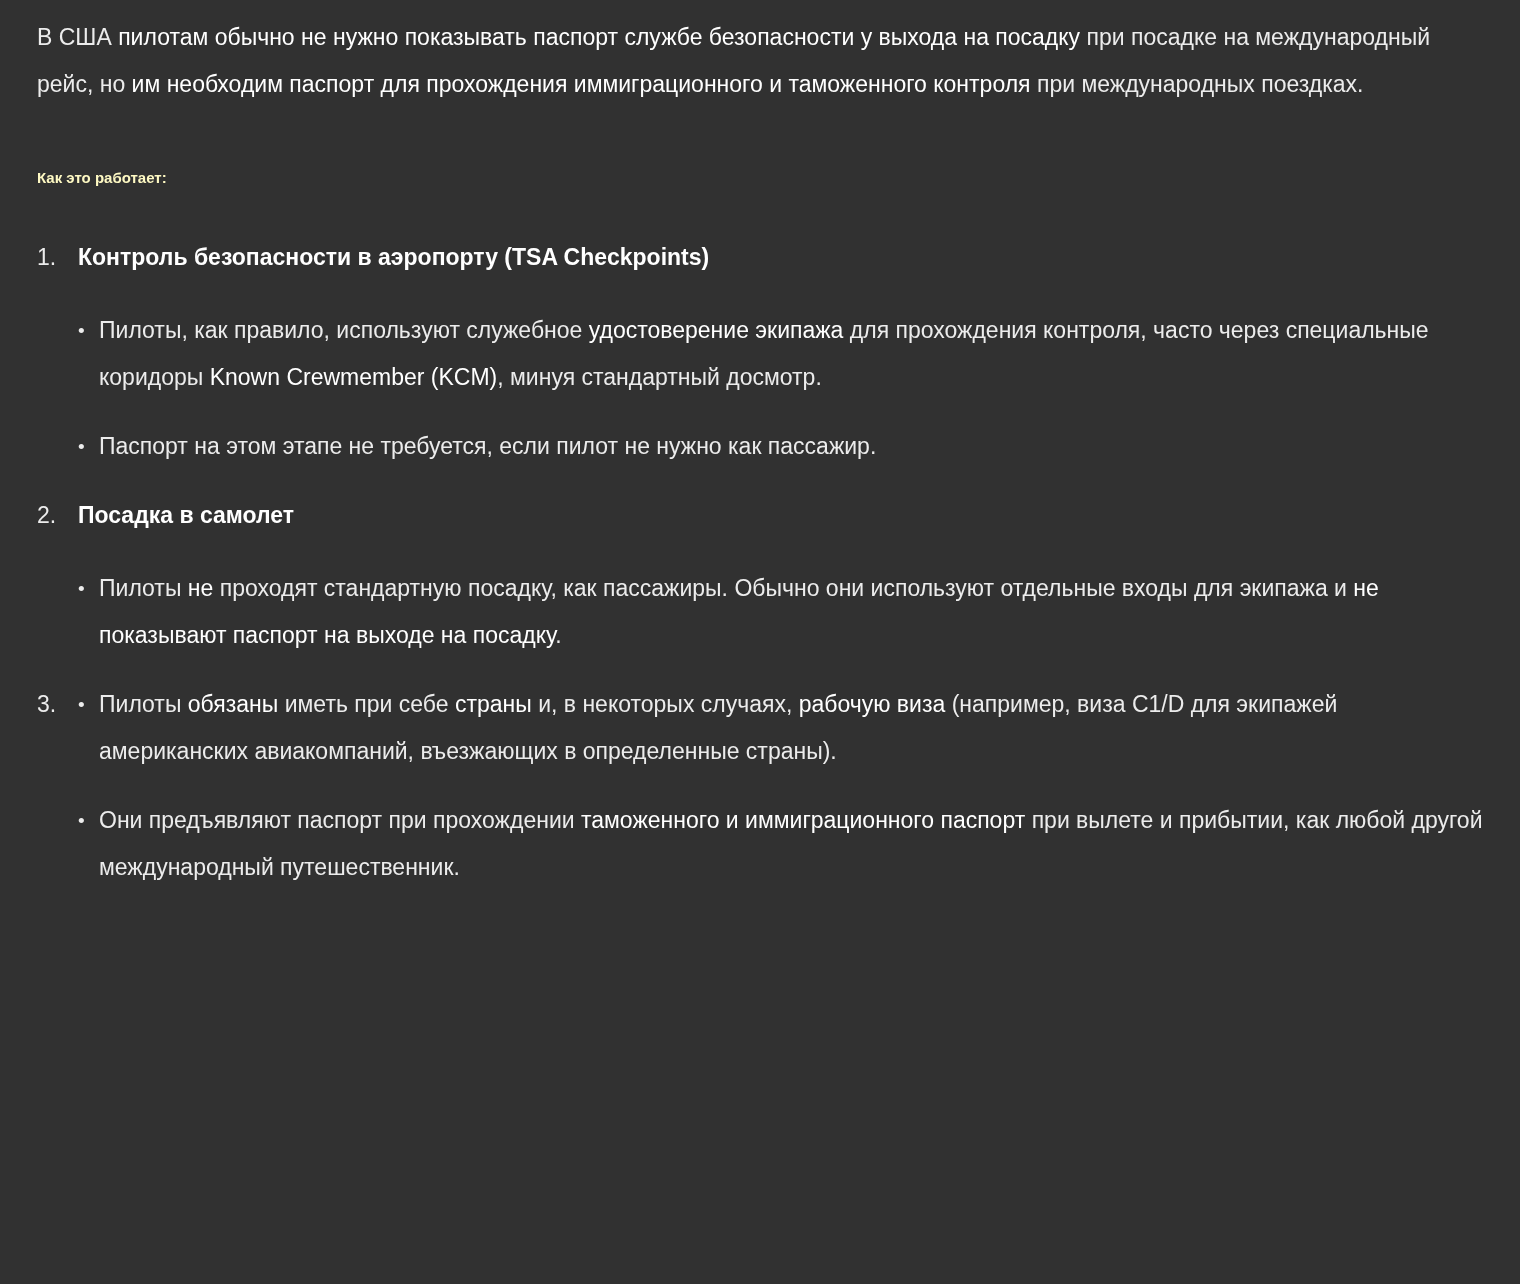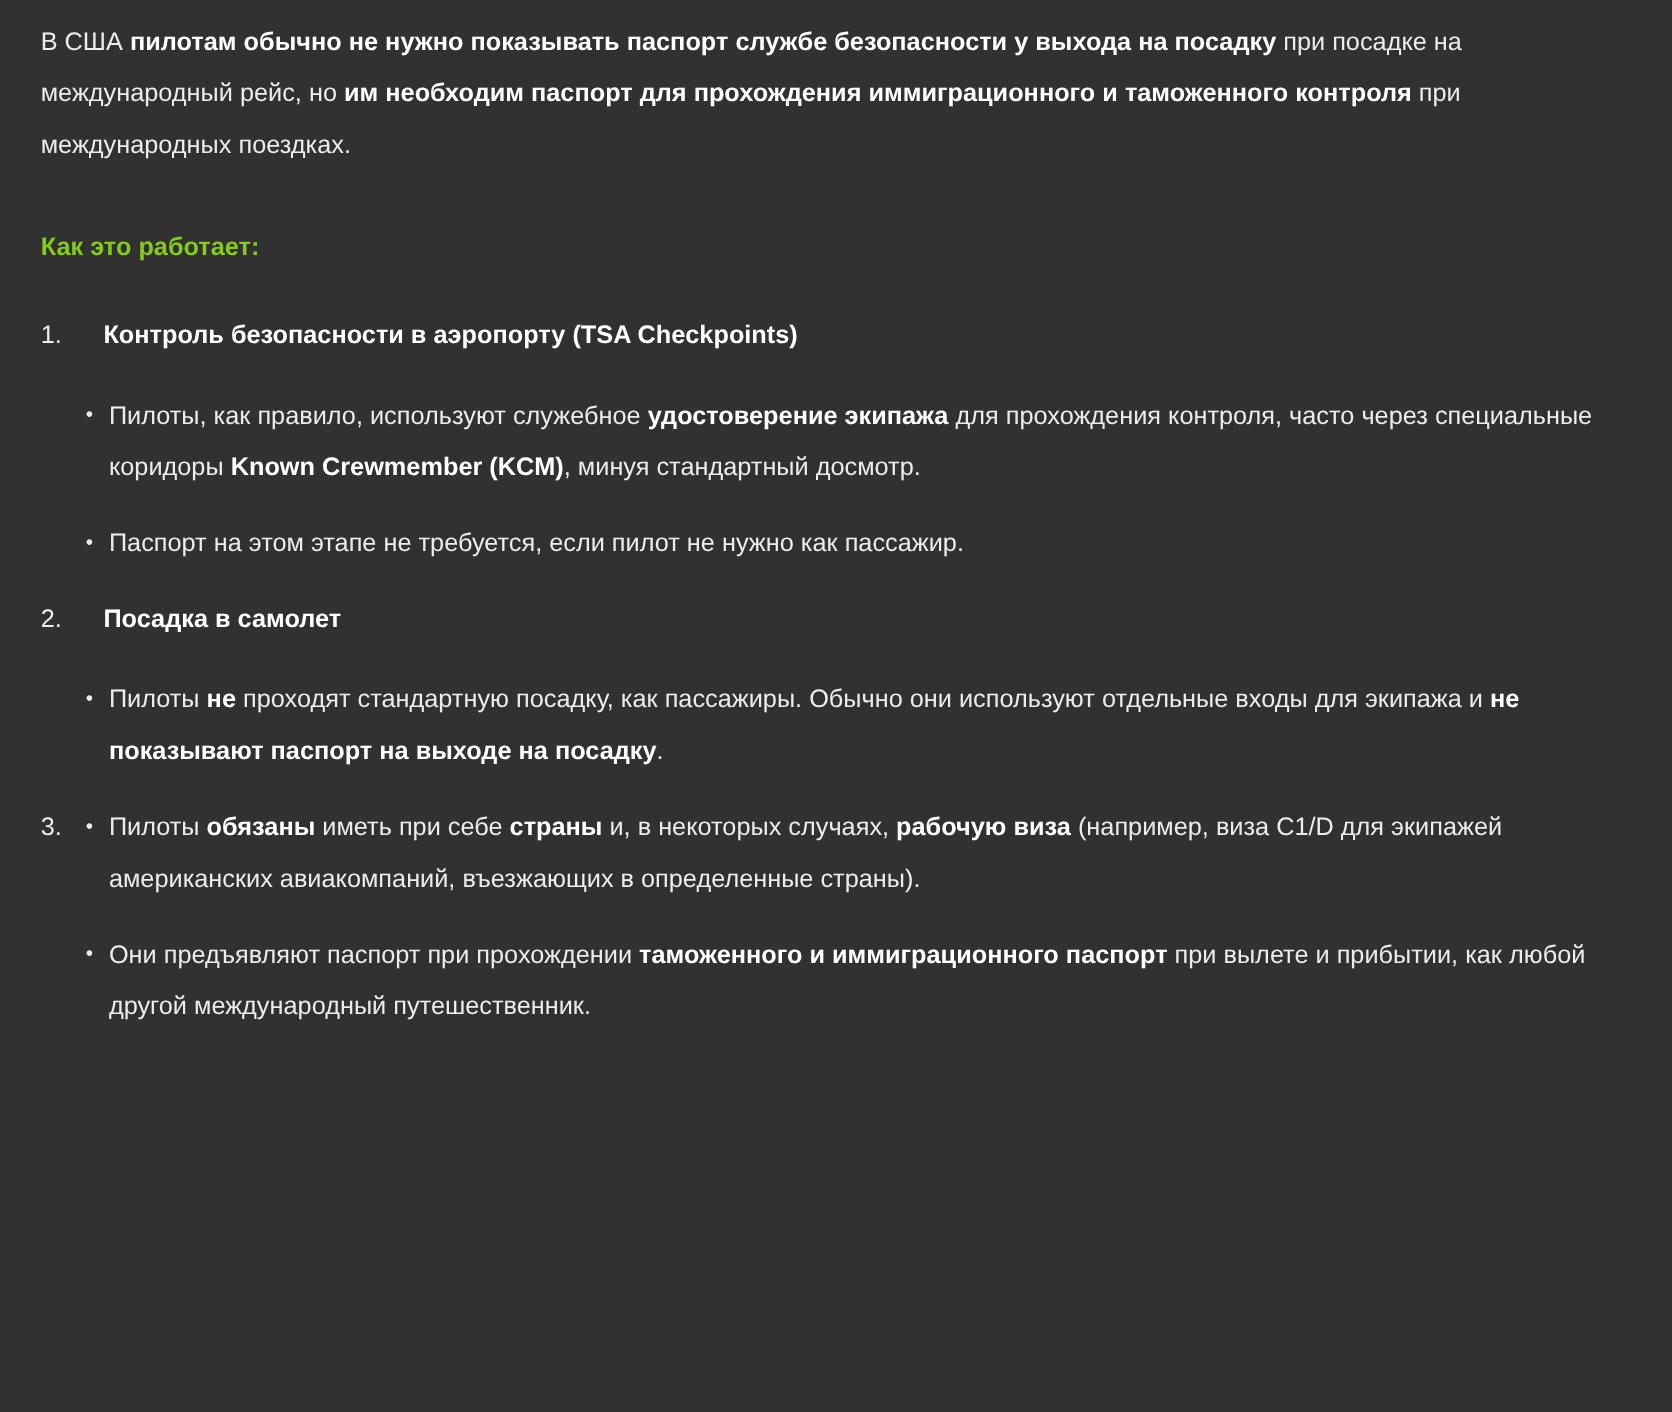--- a/index.html
+++ b/index.html
@@ -13,29 +13,29 @@
     background: #313131;
     color: #ececec;
     font-family: "Liberation Sans", "DejaVu Sans", sans-serif;
     font-size: 23px;
     line-height: 47px;
     padding: 14px 28px 0 37px;
     overflow: hidden;
   }
   strong, b {
     color: #ffffff;
-    font-weight: 700;
+    font-weight: 400;
   }
   .intro {
     margin: 0 0 46px 0;
   }
   .section-heading {
     font-weight: 700;
-    color: #84cc16;
-    font-size: 23px;
+    color: #fef9c3;
+    font-size: 15px;
     line-height: 47px;
     margin: 0 0 33px 0;
   }
   .numbered-list {
     margin: 0;
     padding: 0;
     list-style: none;
   }
   .numbered-item {
     display: flex;
@@ -50,21 +50,21 @@
     color: #ececec;
     font-weight: 400;
   }
   .item-body {
     flex: 1 1 auto;
     min-width: 0;
   }
   .item-title {
     font-weight: 700;
     color: #ffffff;
-    margin: 0 0 26px 16px;
+    margin: 0 0 26px 0;
   }
   .bullet-list {
     margin: 0;
     padding: 0;
     list-style: none;
   }
   .bullet-item {
     display: flex;
     align-items: flex-start;
     margin-bottom: 22px;

